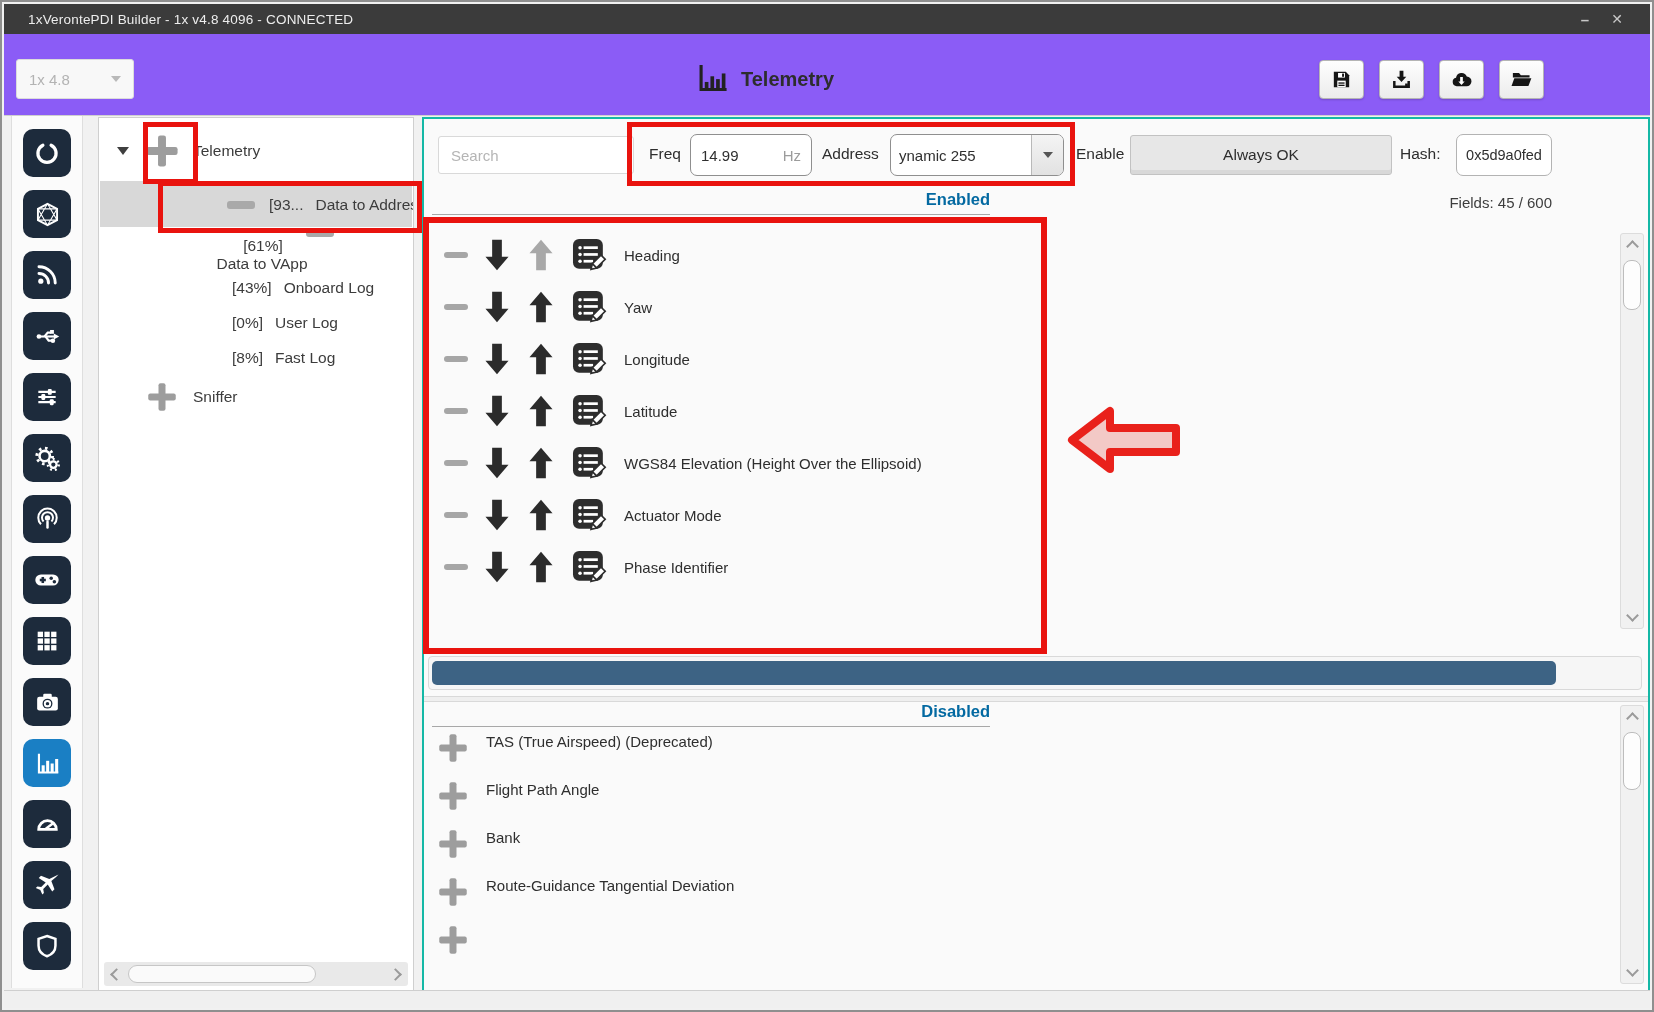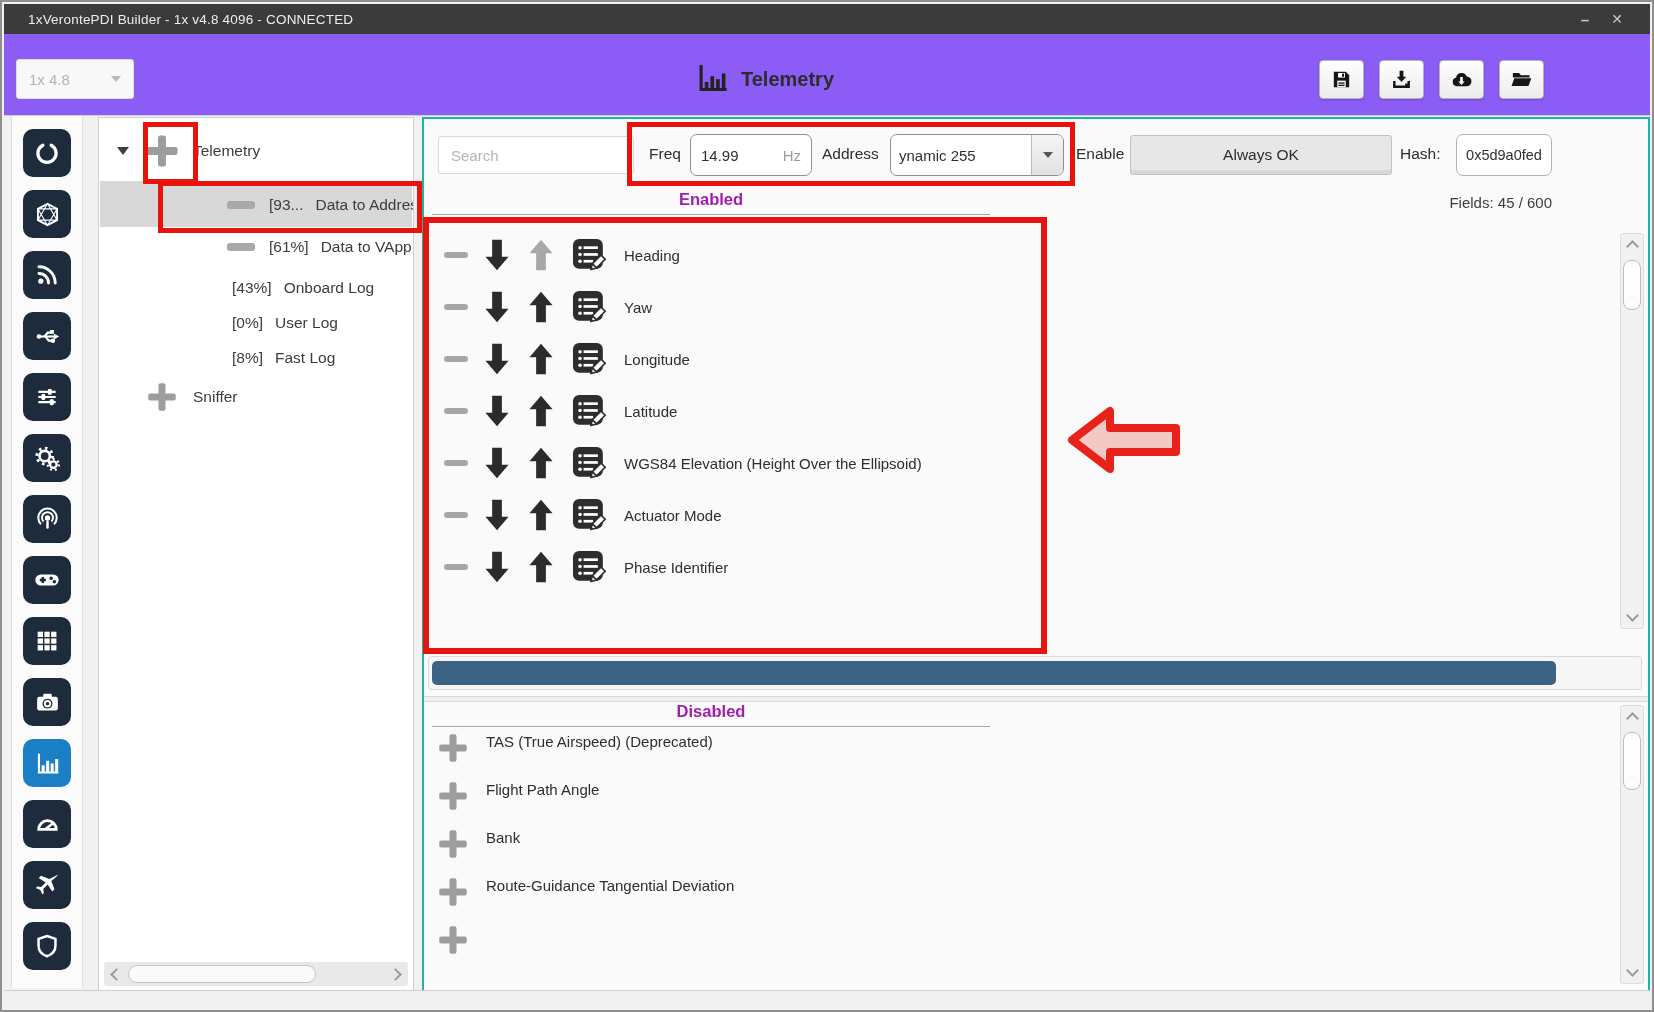--- a/index.html
+++ b/index.html
@@ -75,22 +75,22 @@
     display:flex; align-items:center; justify-content:center; cursor:pointer; }
   .addrbtn .tri { width:0; height:0; border-left:5px solid transparent; border-right:5px solid transparent;
     border-top:6px solid #555; }
   .alwaysok { position:absolute; left:706px; top:16px; width:262px; height:40px; background:#e7e7e7;
     border:1px solid #c2c2c2; border-radius:3px; box-shadow:inset 0 -4px 0 #d8d8d8;
     display:flex; align-items:center; justify-content:center; font-size:15.5px; color:#2d2d2d; cursor:pointer; }
   .hashbox { position:absolute; left:1032px; top:15px; width:96px; height:42px; background:#fff;
     border:1px solid #b3b3b3; border-radius:7px; display:flex; align-items:center; justify-content:center;
     font-size:14.5px; color:#2f2f2f; }
 
-  .secheader { position:absolute; left:8px; width:558px; text-align:center; font-size:16.5px; font-weight:bold;
-    color:#a21caf; padding-bottom:5px; border-bottom:1px solid #a8a8a8; }
+  .secheader { position:absolute; left:8px; width:558px; text-align:right; font-size:16.5px; font-weight:bold;
+    color:#0369a1; padding-bottom:5px; border-bottom:1px solid #a8a8a8; }
   .fieldsinfo { position:absolute; left:1000px; width:128px; top:75px; text-align:right; font-size:15px; color:#3d3d3d; }
 
   .enlist { position:absolute; left:0; top:110px; width:1180px; }
   .enrow { height:52px; display:flex; align-items:center; }
   .enrow .minus { width:24px; height:6.5px; border-radius:3px; background:#a6a6a6; margin-left:20px; cursor:pointer; }
   .enrow .arr { margin-left:14px; cursor:pointer; color:#2b2b2b; display:flex; }
   .enrow .arr.dim { color:#a8a8a8; }
   .enrow .doc { margin-left:14px; cursor:pointer; display:flex; }
   .enrow .lbl { margin-left:16px; font-size:15px; color:#2e2e2e; }
 
@@ -307,21 +307,21 @@
       </span>
       <span style="margin-left:14px;">Telemetry</span>
     </div>
 
     <div class="trow" style="top:65px; height:44px;">
       <span class="minusbar" style="margin-left:128px;"></span>
       <span style="margin-left:14px;">[93...</span>
       <span style="margin-left:12px; overflow:hidden;">Data to Address u</span>
     </div>
 
-    <div class="trow" style="top:111px; height:36px;">
+    <div class="trow" style="top:111px; height:36px;flex-direction:column;">
       <span class="minusbar" style="margin-left:128px;"></span>
       <span style="margin-left:14px;">[61%]</span>
       <span style="margin-left:12px;">Data to VApp</span>
     </div>
 
     <div class="trow" style="top:153px; height:34px;">
       <span style="margin-left:133px;">[43%]</span>
       <span style="margin-left:12px;">Onboard Log</span>
     </div>
 

